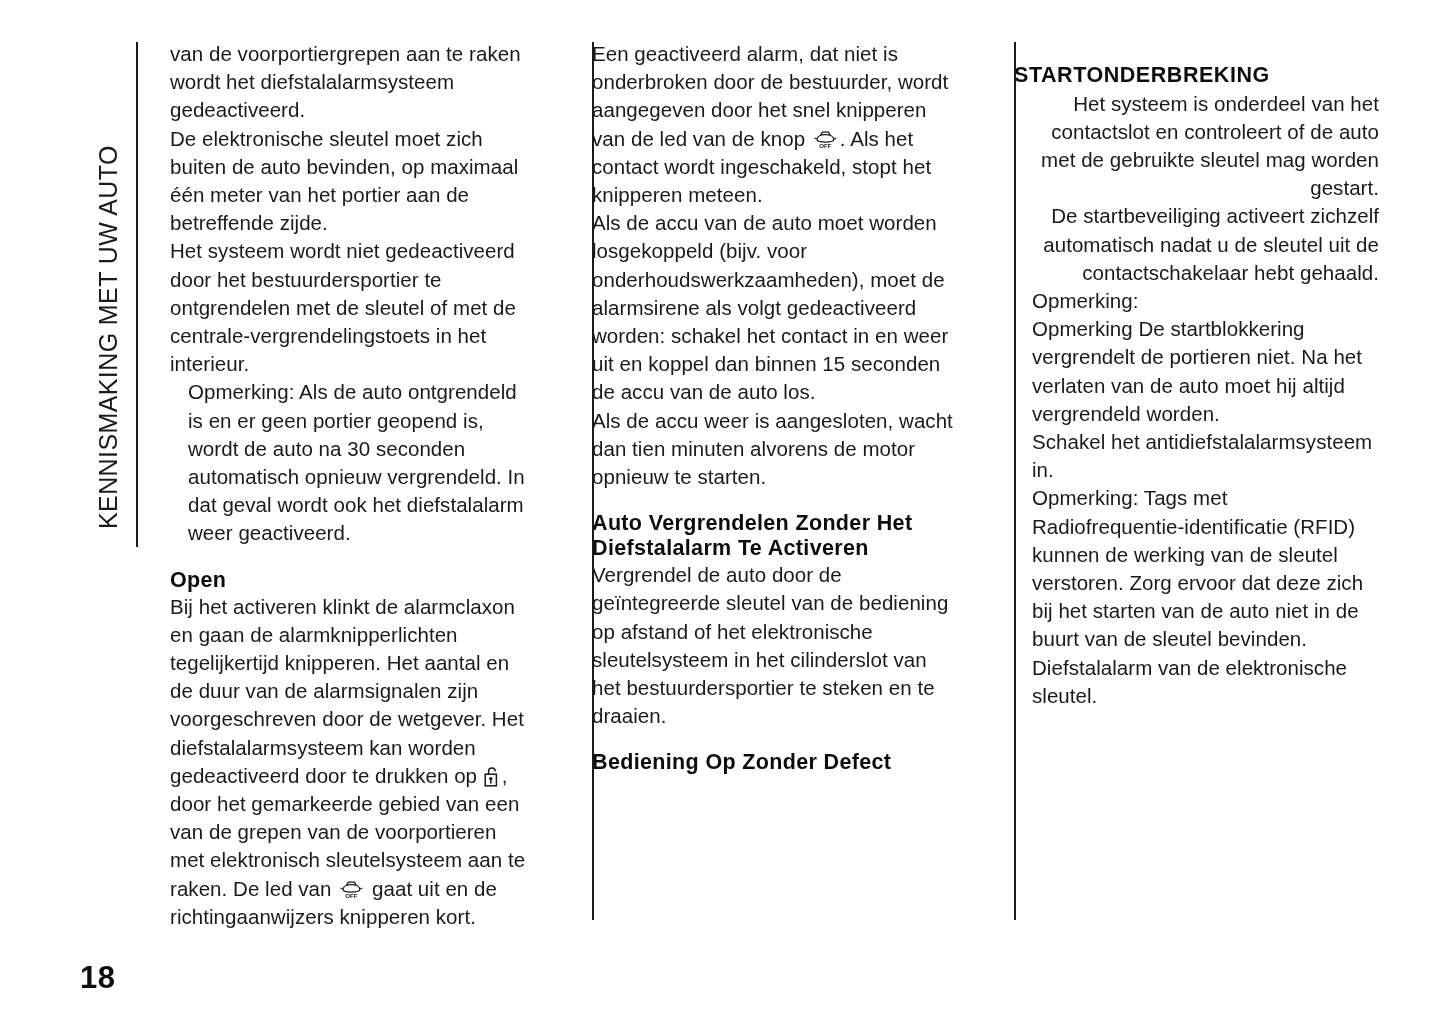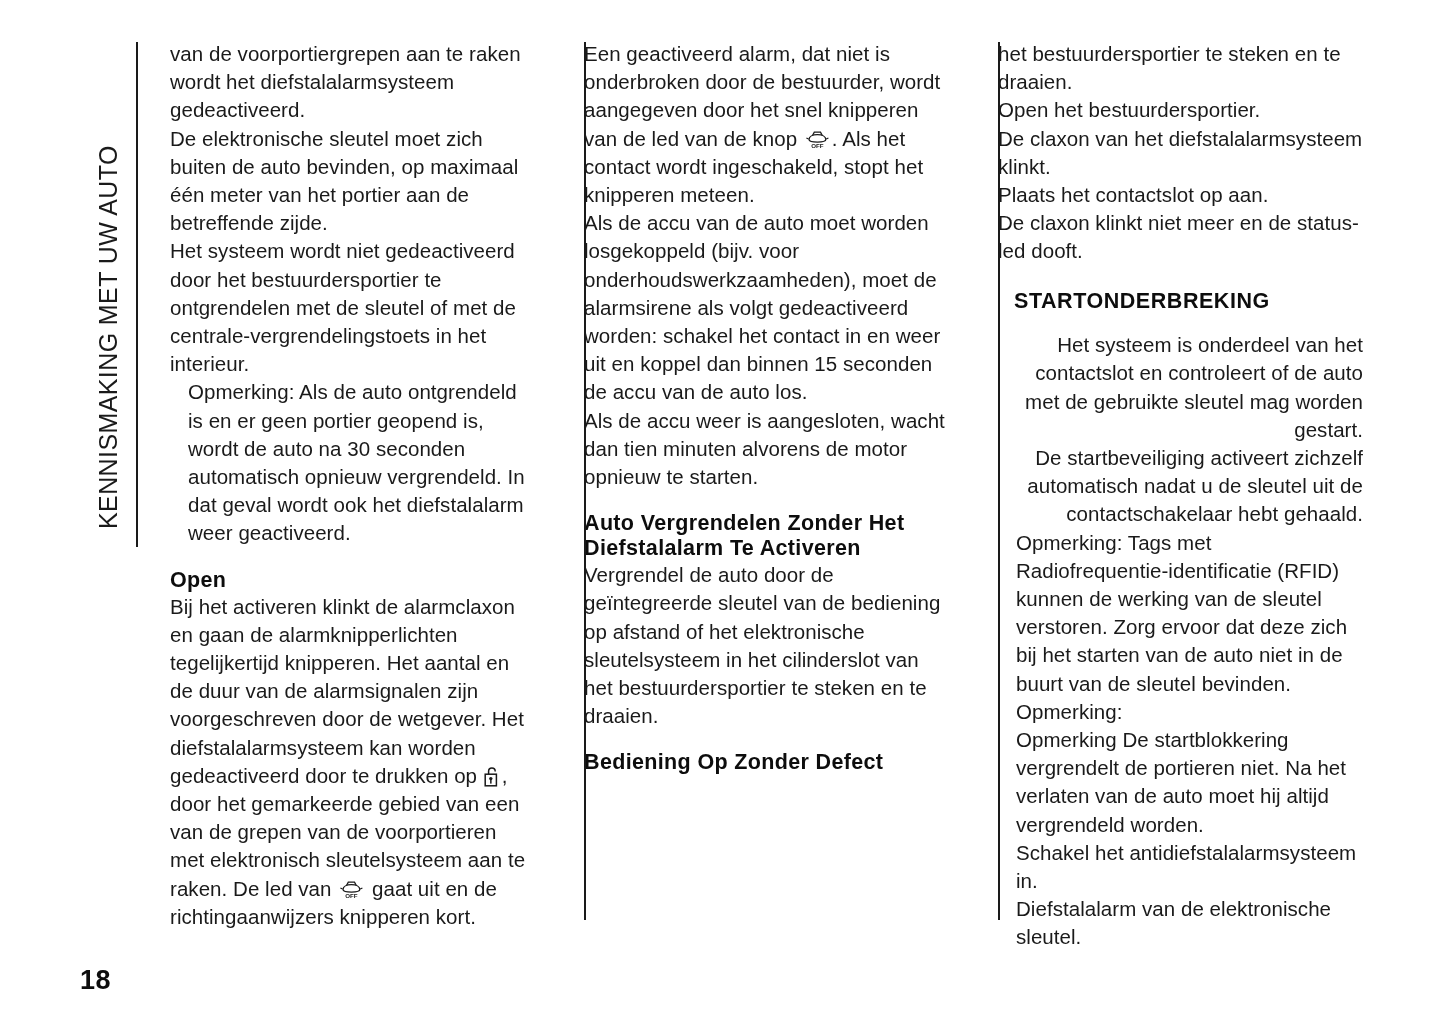--- a/index.html
+++ b/index.html
@@ -54,21 +54,21 @@
   }
 
   
   .columns {
     position: absolute;
     left: 170px;
     top: 40px;
     width: 1215px;
     height: 880px;
     display: flex;
-    gap: 4px;
+    gap: 12px;
   }
   .col {
     width: 365px;
     position: relative;
     flex: 0 0 365px;
   }
   .col + .col {
     margin-left: 45px;
   }
   .col-rule {
@@ -98,21 +98,21 @@
   h3.sub {
     margin: 0;
     font-size: 21.5px;
     line-height: 25px;
     font-weight: bold;
     letter-spacing: 0.35px;
     color: #0d0d0d;
   }
   h3.sub.spaced { margin-top: 20px; }
   h2.section {
-    margin: 16px;
+    margin: 0;
     font-size: 21.5px;
     line-height: 28.5px;
     font-weight: bold;
     letter-spacing: 0.55px;
     text-transform: uppercase;
     color: #0d0d0d;
   }
   h2.section.spaced { margin-top: 21px; }
 
   
@@ -124,21 +124,21 @@
   .ico svg { display: block; }
 
   .ico-unlock { width: 17px; height: 21px; vertical-align: -4px; margin: 0 1px; }
   .ico-alarmoff { width: 25px; height: 19px; vertical-align: -3px; margin: 0 2px; }
 
   
   .folio {
     position: absolute;
     left: 80px;
     bottom: 22px;
-    font-size: 27px;
+    font-size: 31px;
     font-weight: bold;
     letter-spacing: 0.5px;
     color: #0d0d0d;
   }
 </style>
 </head>
 <body>
 
 <div class="page">
 
@@ -190,37 +190,32 @@
       <p class="body">Vergrendel de auto door de geïntegreerde sleutel van de bediening op afstand of het elektronische sleutelsysteem in het cilinderslot van het bestuurdersportier te steken en te draaien.</p>
 
       <h3 class="sub spaced">Bediening Op Zonder Defect</h3>
 
 
     </div>
 
     <div class="col">
       <div class="col-rule"></div>
 
-      <p class="body" style="white-space: pre-line;">het bestuurdersportier te steken en te draaien.
-Open het bestuurdersportier.
-De claxon van het diefstalalarmsysteem klinkt.
-Plaats het contactslot op aan.
-De claxon klinkt niet meer en de status-led dooft.</p>
 
       <h2 class="section spaced">STARTONDERBREKING</h2>
 
       <p class="body" style="white-space: pre-line; text-align: right;">Het systeem is onderdeel van het contactslot en controleert of de auto met de gebruikte sleutel mag worden gestart.
 De startbeveiliging activeert zichzelf automatisch nadat u de sleutel uit de contactschakelaar hebt gehaald.</p>
-
-      <p class="body gap">Opmerking: Tags met Radiofrequentie-identificatie (RFID) kunnen de werking van de sleutel verstoren. Zorg ervoor dat deze zich bij het starten van de auto niet in de buurt van de sleutel bevinden.</p>
 
       <p class="body gap" style="white-space: pre-line;">Opmerking:
 Opmerking De startblokkering vergrendelt de portieren niet. Na het verlaten van de auto moet hij altijd vergrendeld worden.
 Schakel het antidiefstalalarmsysteem in.</p>
 
+      <p class="body gap">Opmerking: Tags met Radiofrequentie-identificatie (RFID) kunnen de werking van de sleutel verstoren. Zorg ervoor dat deze zich bij het starten van de auto niet in de buurt van de sleutel bevinden.</p>
+
       <p class="body gap">Diefstalalarm van de elektronische sleutel.</p>
 
     </div>
 
   </div>
 
   <div class="folio">18</div>
 
 </div>
 

